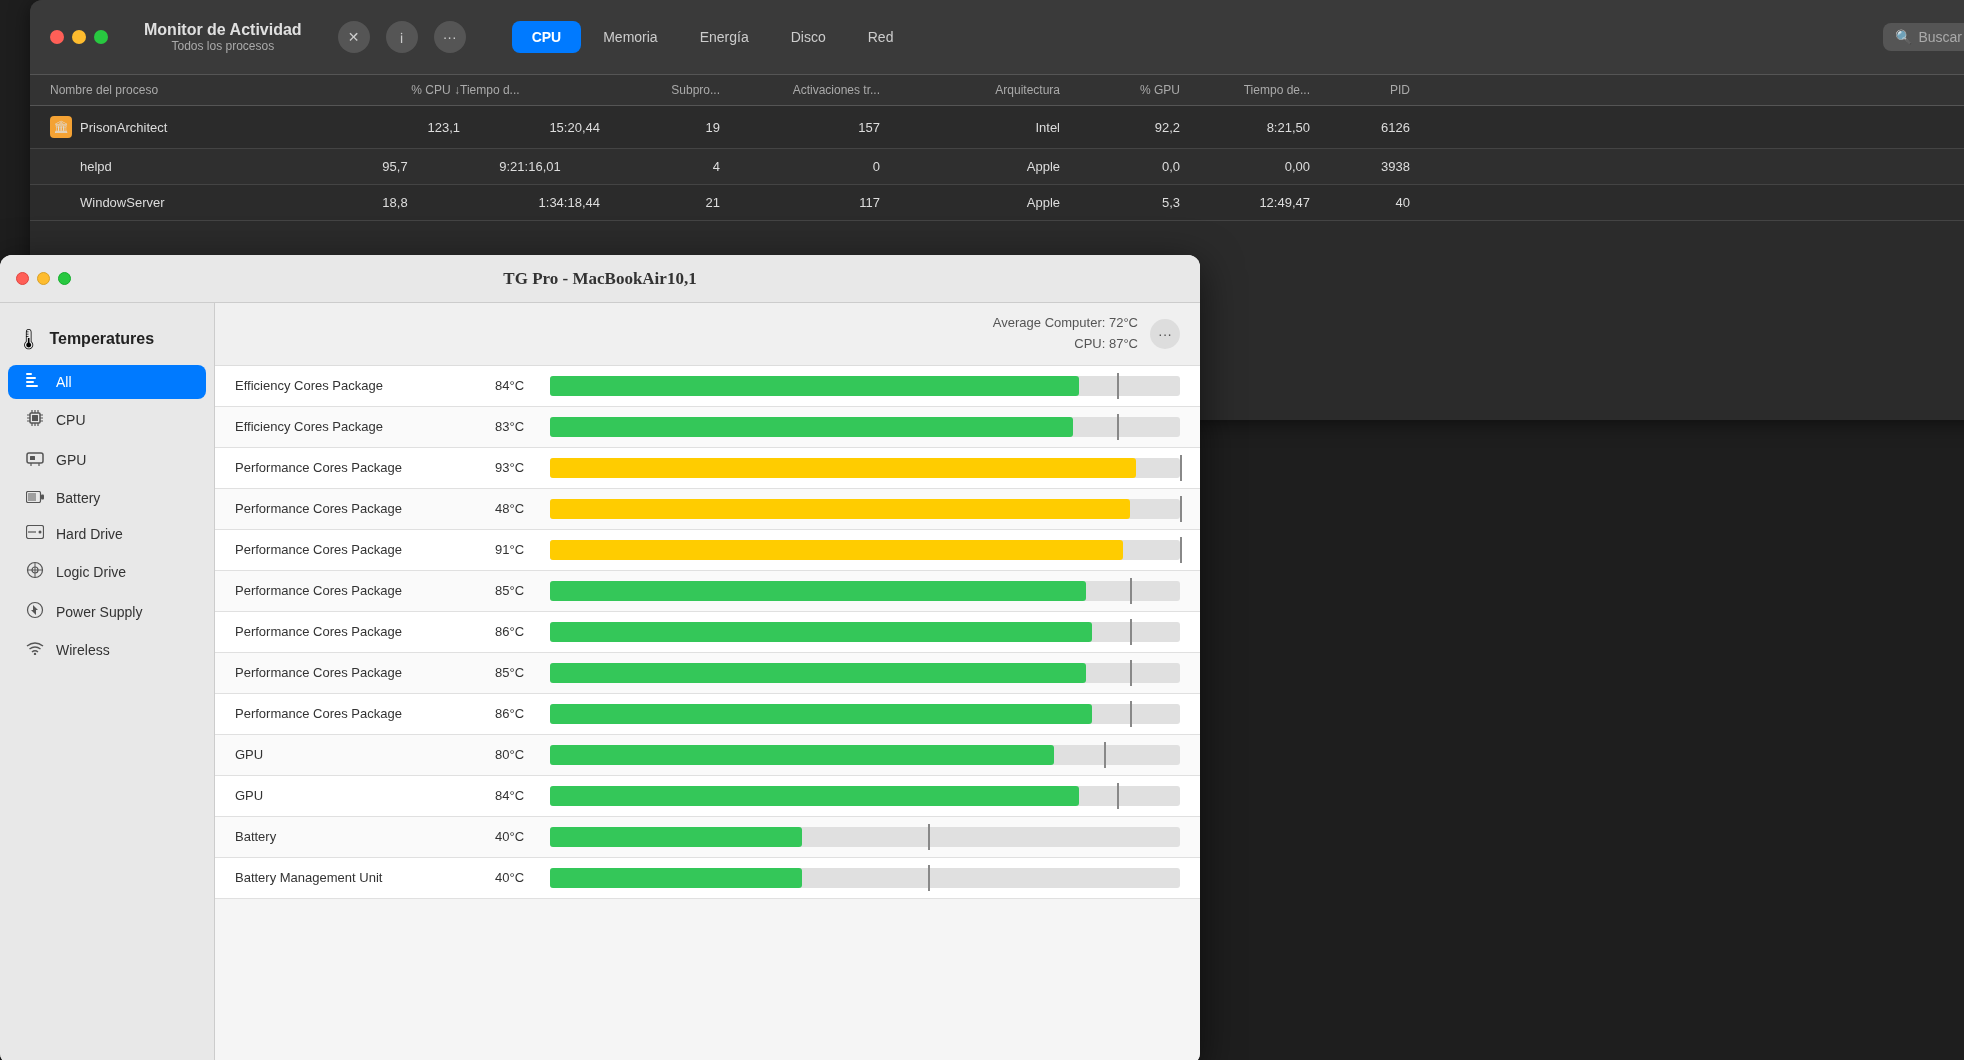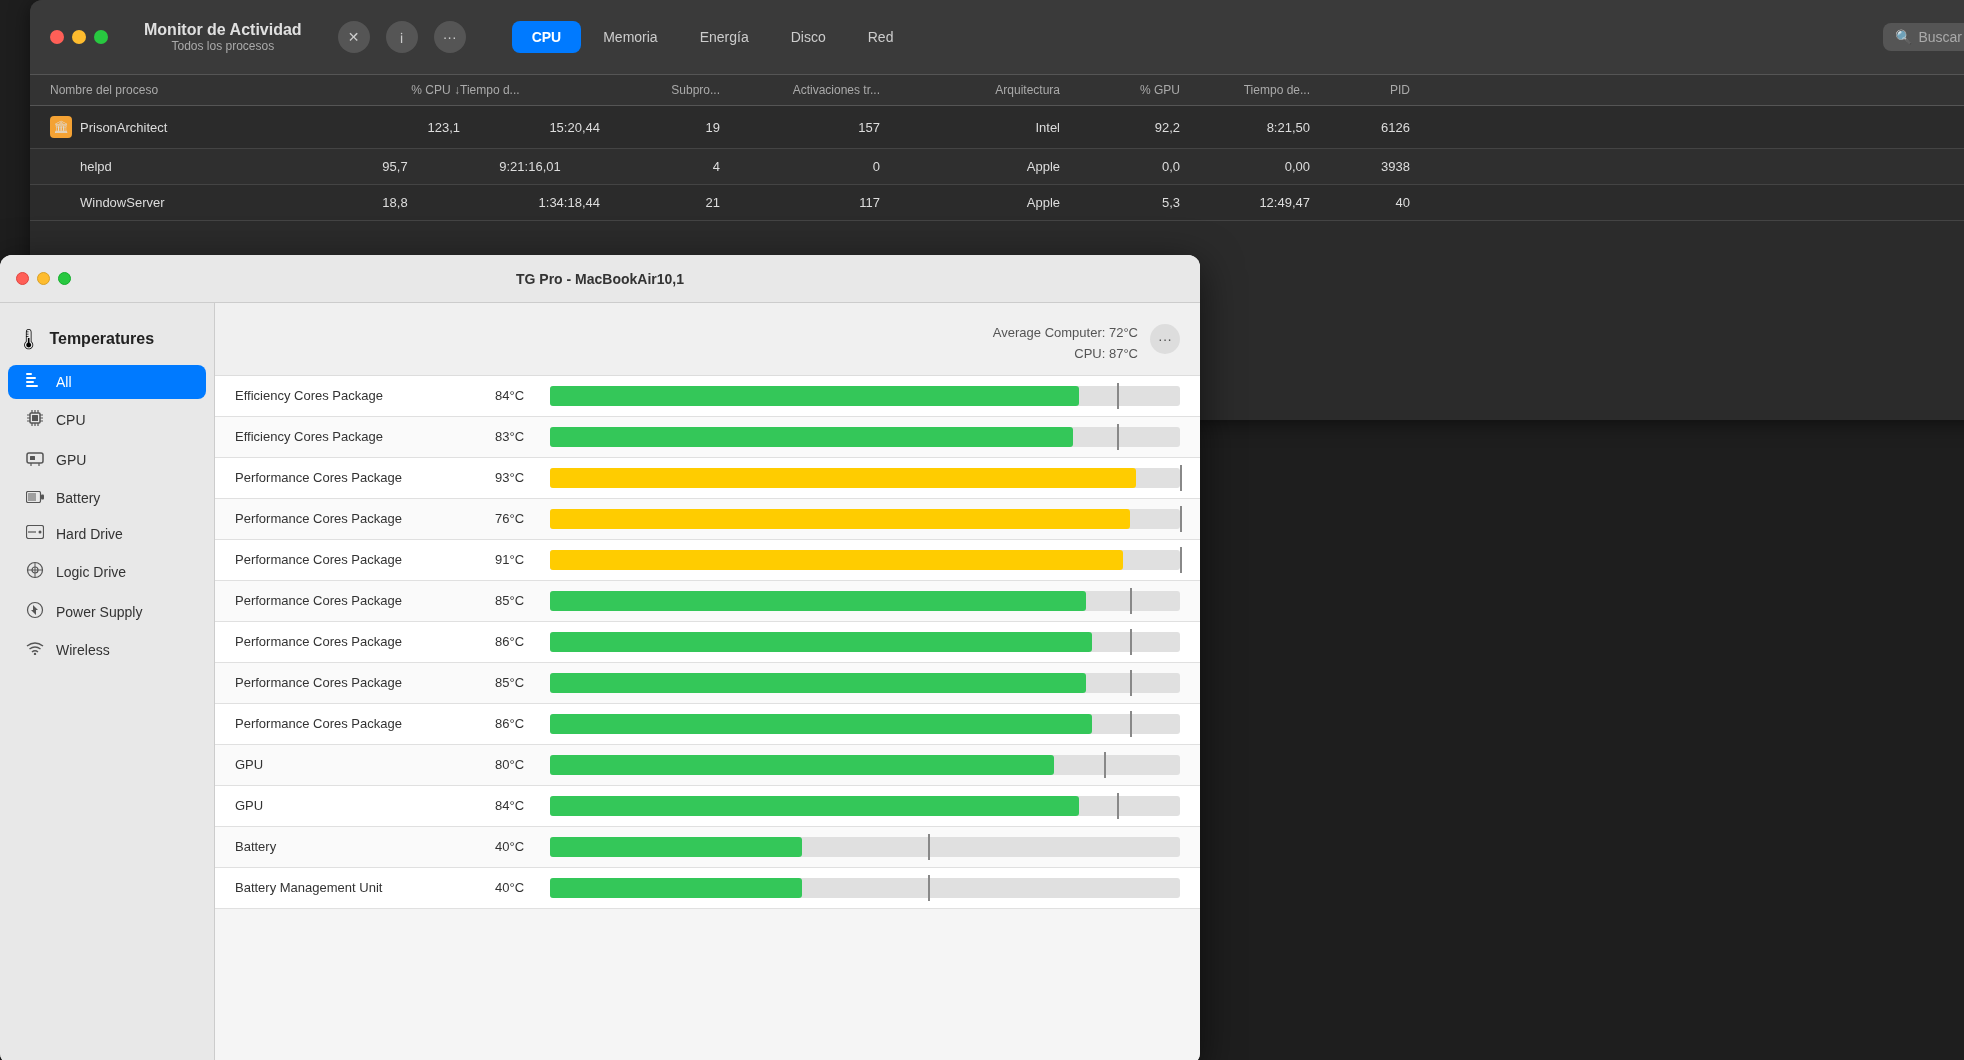--- a/index.html
+++ b/index.html
@@ -205,23 +205,24 @@
       border-radius: 50%;
     }
     .tg-btn.close { background: #ff5f57; border: 1px solid #e0443e; }
     .tg-btn.minimize { background: #febc2e; border: 1px solid #d9a025; }
     .tg-btn.maximize { background: #28c840; border: 1px solid #14ae2c; }
 
     .tg-window-title {
       position: absolute;
       left: 50%;
       transform: translateX(-50%);
-      font-size: 14px;
+      font-size: 17px;
       font-weight: 600;
       color: #333;
+      font-family: Liberation Serif, serif;
     }
 
     .tg-body {
       display: flex;
       height: calc(100% - 48px);
     }
 
     
     .tg-sidebar {
       width: 215px;
@@ -257,21 +258,20 @@
     .tg-sidebar-item.active .tg-sidebar-icon {
       color: white;
     }
 
     .tg-header-stats {
       margin-left: auto;
       text-align: right;
       font-size: 13px;
       color: #555;
       line-height: 1.6;
-      margin-top: 10px;
     }
 
     .tg-header-more {
       margin-left: 12px;
       width: 30px;
       height: 30px;
       border-radius: 50%;
       background: #ddd;
       display: flex;
       align-items: center;
@@ -591,21 +591,21 @@
           <div class="tg-temp-row">
     <div class="tg-temp-label">Performance Cores Package</div>
     <div class="tg-temp-value">93°C</div>
     <div class="tg-temp-bar-container">
       <div class="tg-temp-bar yellow" style="width:93%;"></div>
       <div class="tg-temp-marker" style="left:100%;"></div>
     </div>
   </div>
           <div class="tg-temp-row">
     <div class="tg-temp-label">Performance Cores Package</div>
-    <div class="tg-temp-value">76°C</div>
+    <div class="tg-temp-value">48°C</div>
     <div class="tg-temp-bar-container">
       <div class="tg-temp-bar yellow" style="width:92%;"></div>
       <div class="tg-temp-marker" style="left:100%;"></div>
     </div>
   </div>
           <div class="tg-temp-row">
     <div class="tg-temp-label">Performance Cores Package</div>
     <div class="tg-temp-value">91°C</div>
     <div class="tg-temp-bar-container">
       <div class="tg-temp-bar yellow" style="width:91%;"></div>

